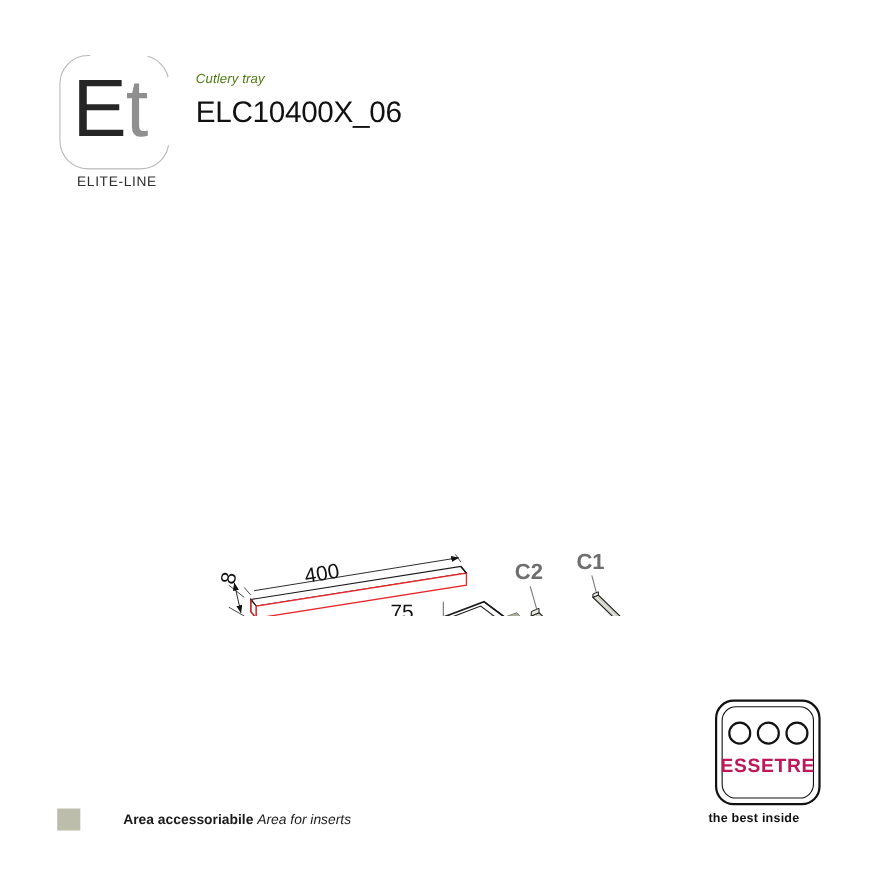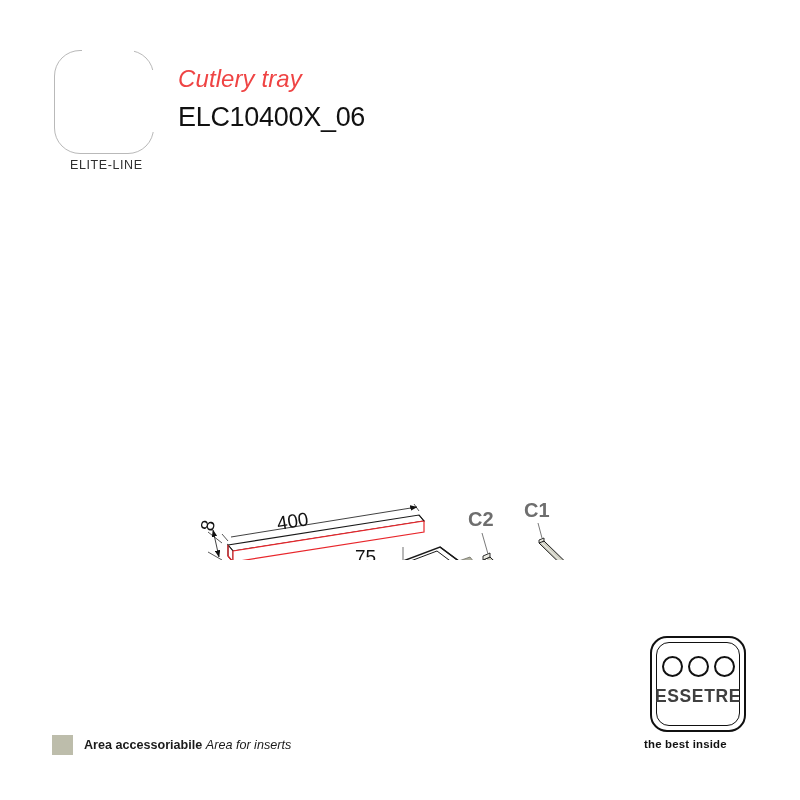--- a/index.html
+++ b/index.html
@@ -87,22 +87,22 @@
     width: 400px;
   }
   .title-it {
     font-size: 18.5px;
     color: #3b3b3b;
     font-weight: 400;
     line-height: 1.24;
     letter-spacing: 0.1px;
   }
   .title-en {
-    font-size: 24px;
-    color: #ef4444;
+    font-size: 12px;
+    color: #4d7c0f;
     font-style: italic;
     font-weight: 400;
     line-height: 1.24;
     letter-spacing: 0.1px;
   }
   .title-code {
     margin-top: 8px;
     font-size: 27px;
     font-weight: normal;
     color: #111111;
@@ -130,21 +130,21 @@
   }
   .legend-swatch {
     width: 21px;
     height: 20px;
     background: #bdbdab;
   }
   .legend-text {
     font-size: 12.6px;
     color: #1b1b1b;
   }
-  .legend-text b { font-weight: bold; }
+  .legend-text b { font-weight: bold; margin-left: 28px; }
   .legend-text i { font-weight: 400; }
 
   
   .essetre {
     position: absolute;
     left: 650px;
     top: 636px;
     width: 110px;
     height: 120px;
   }
@@ -183,21 +183,21 @@
   }
   .essetre-name {
     position: absolute;
     left: 0;
     right: 0;
     top: 48px;
     text-align: center;
     font-size: 17.5px;
     font-weight: bold;
     letter-spacing: 0.6px;
-    color: #404040;
+    color: #be185d;
   }
   .essetre-slogan {
     position: absolute;
     left: -6px;
     width: 108px;
     top: 102px;
     text-align: left;
     font-size: 11.4px;
     font-weight: bold;
     letter-spacing: 0.2px;
@@ -219,20 +219,21 @@
 </style>
 </head>
 <body>
 
 <div class="header">
 
   <div class="logo-block">
     <div class="logo-frame"></div>
     <div class="logo-frame-mask-top"></div>
     <div class="logo-frame-mask-right"></div>
+    <div class="logo-et"><span class="e">E</span><span class="t">t</span></div>
     <div class="logo-tagline">ELITE-LINE</div>
   </div>
 
   <div class="titles">
     <div class="title-en">Cutlery tray</div>
     <div class="title-code">ELC10400X_06</div>
   </div>
 
 </div>
 

